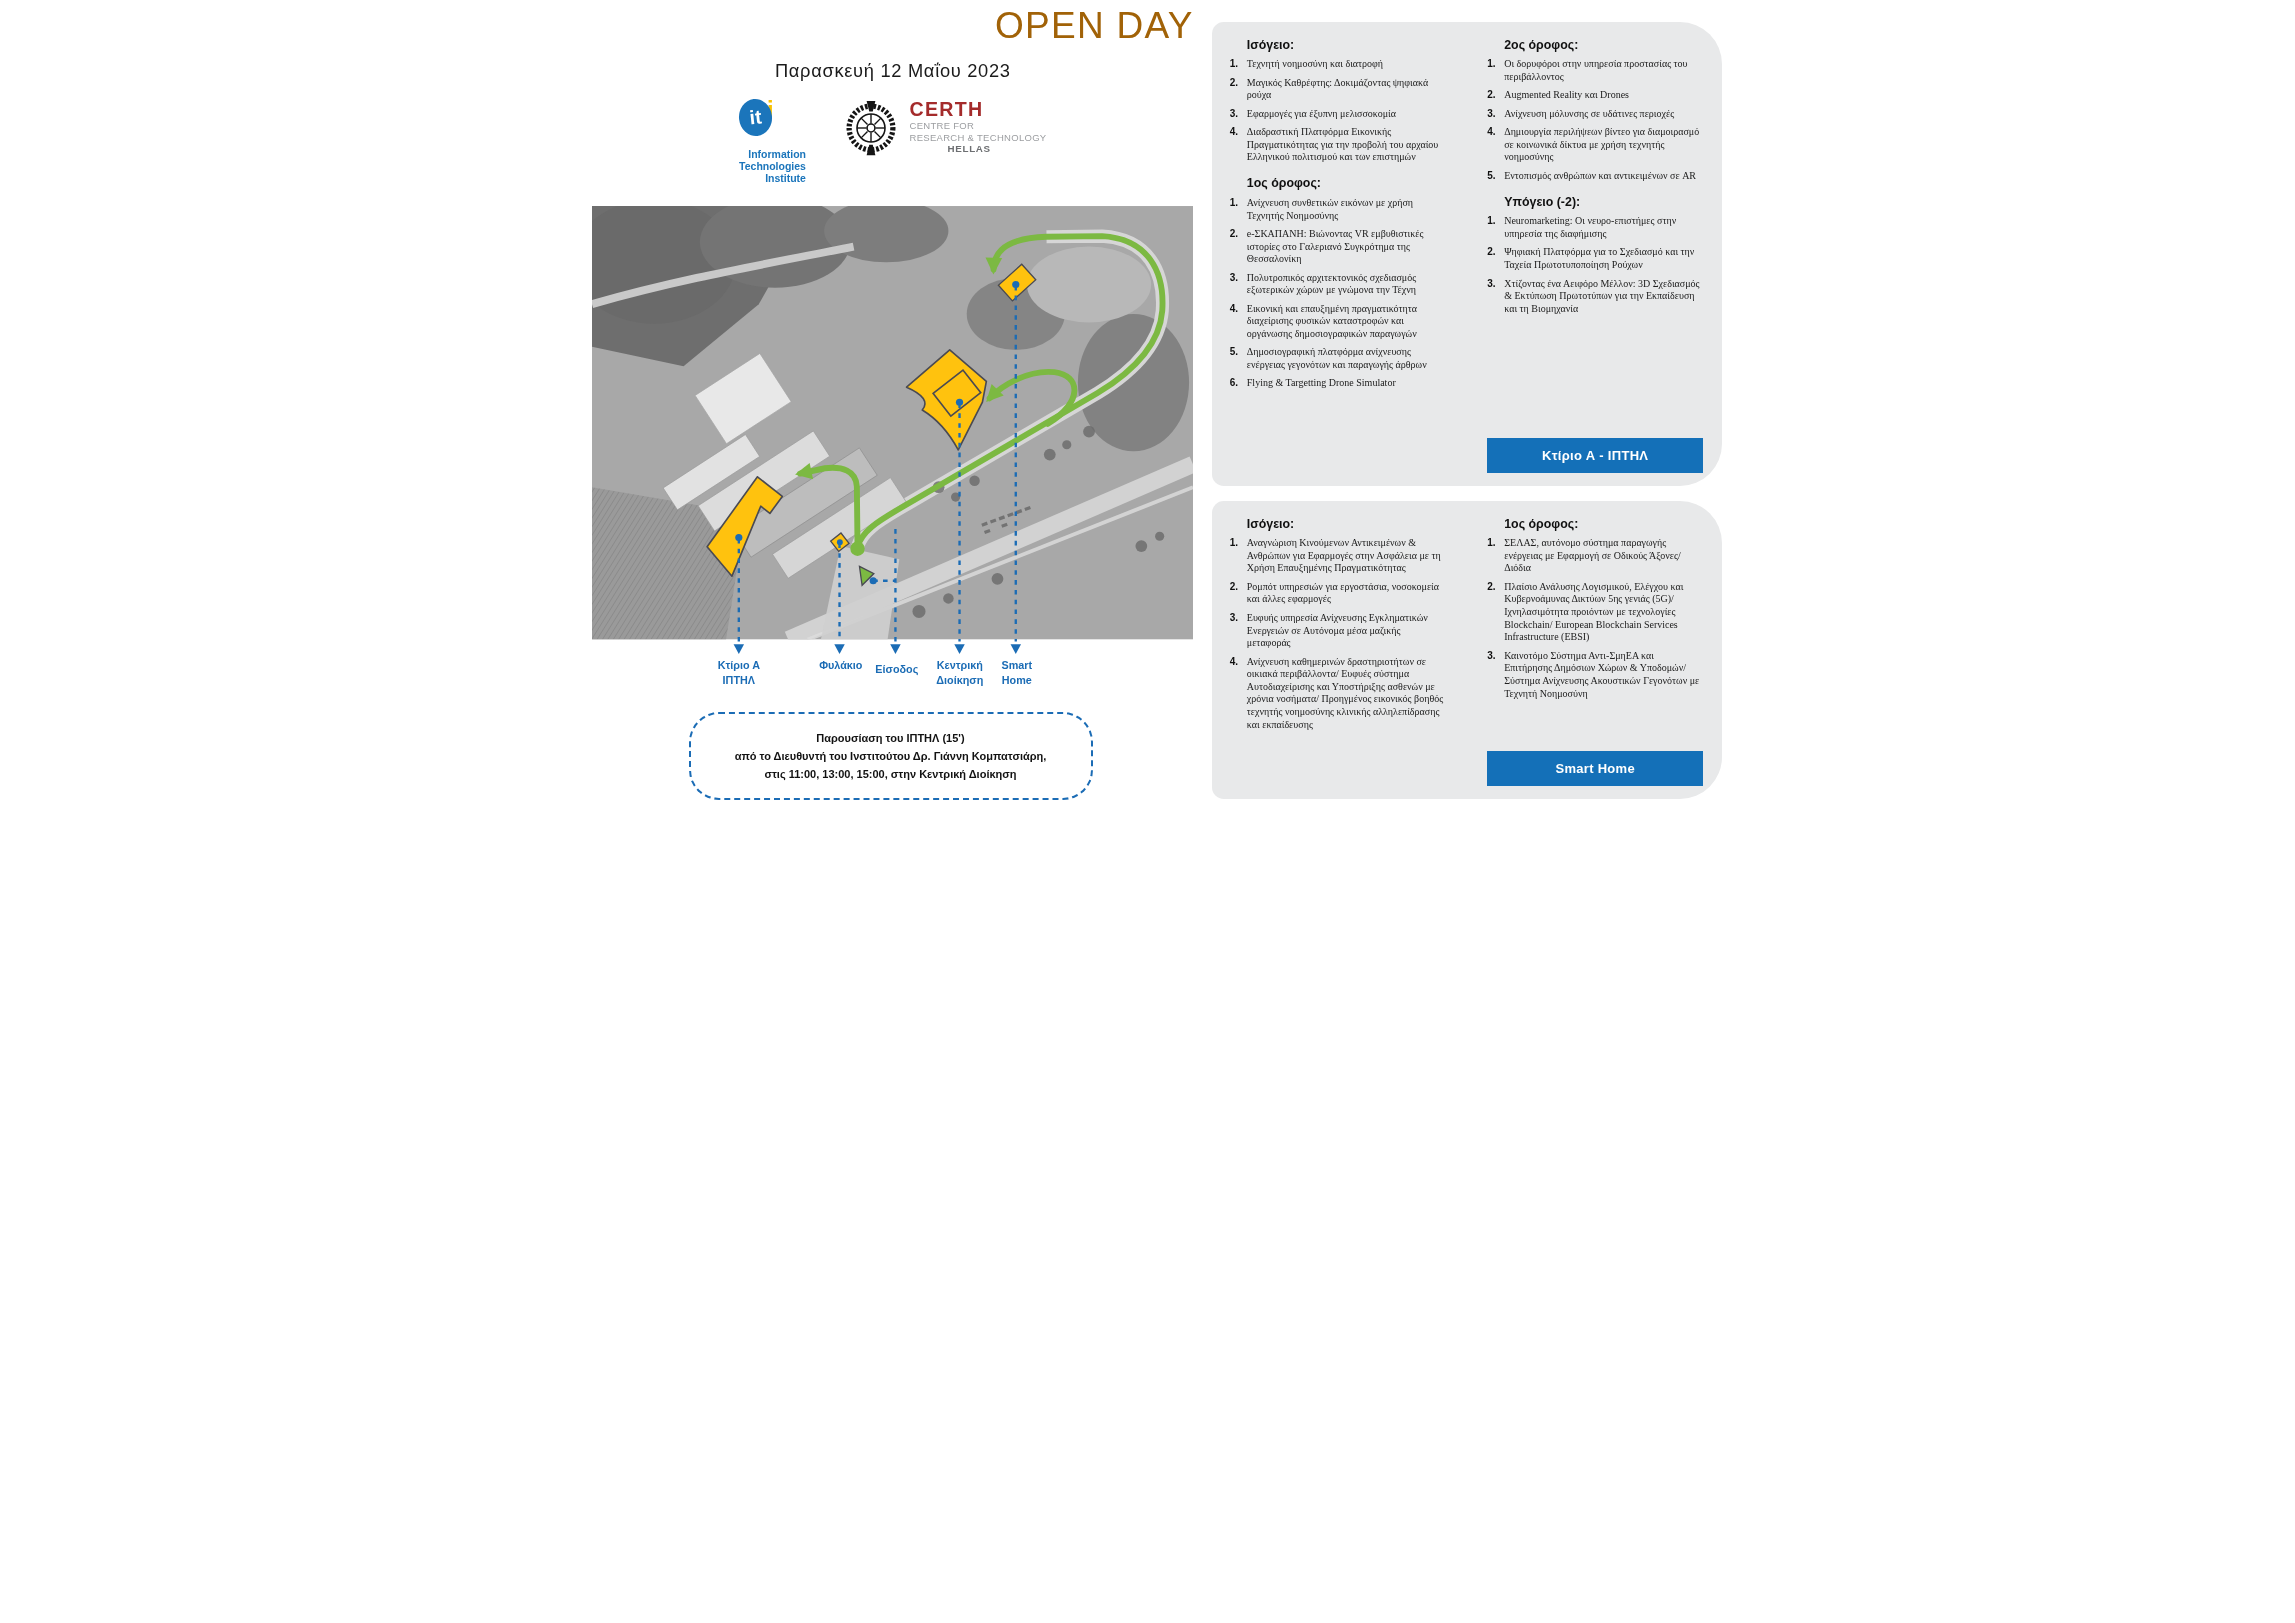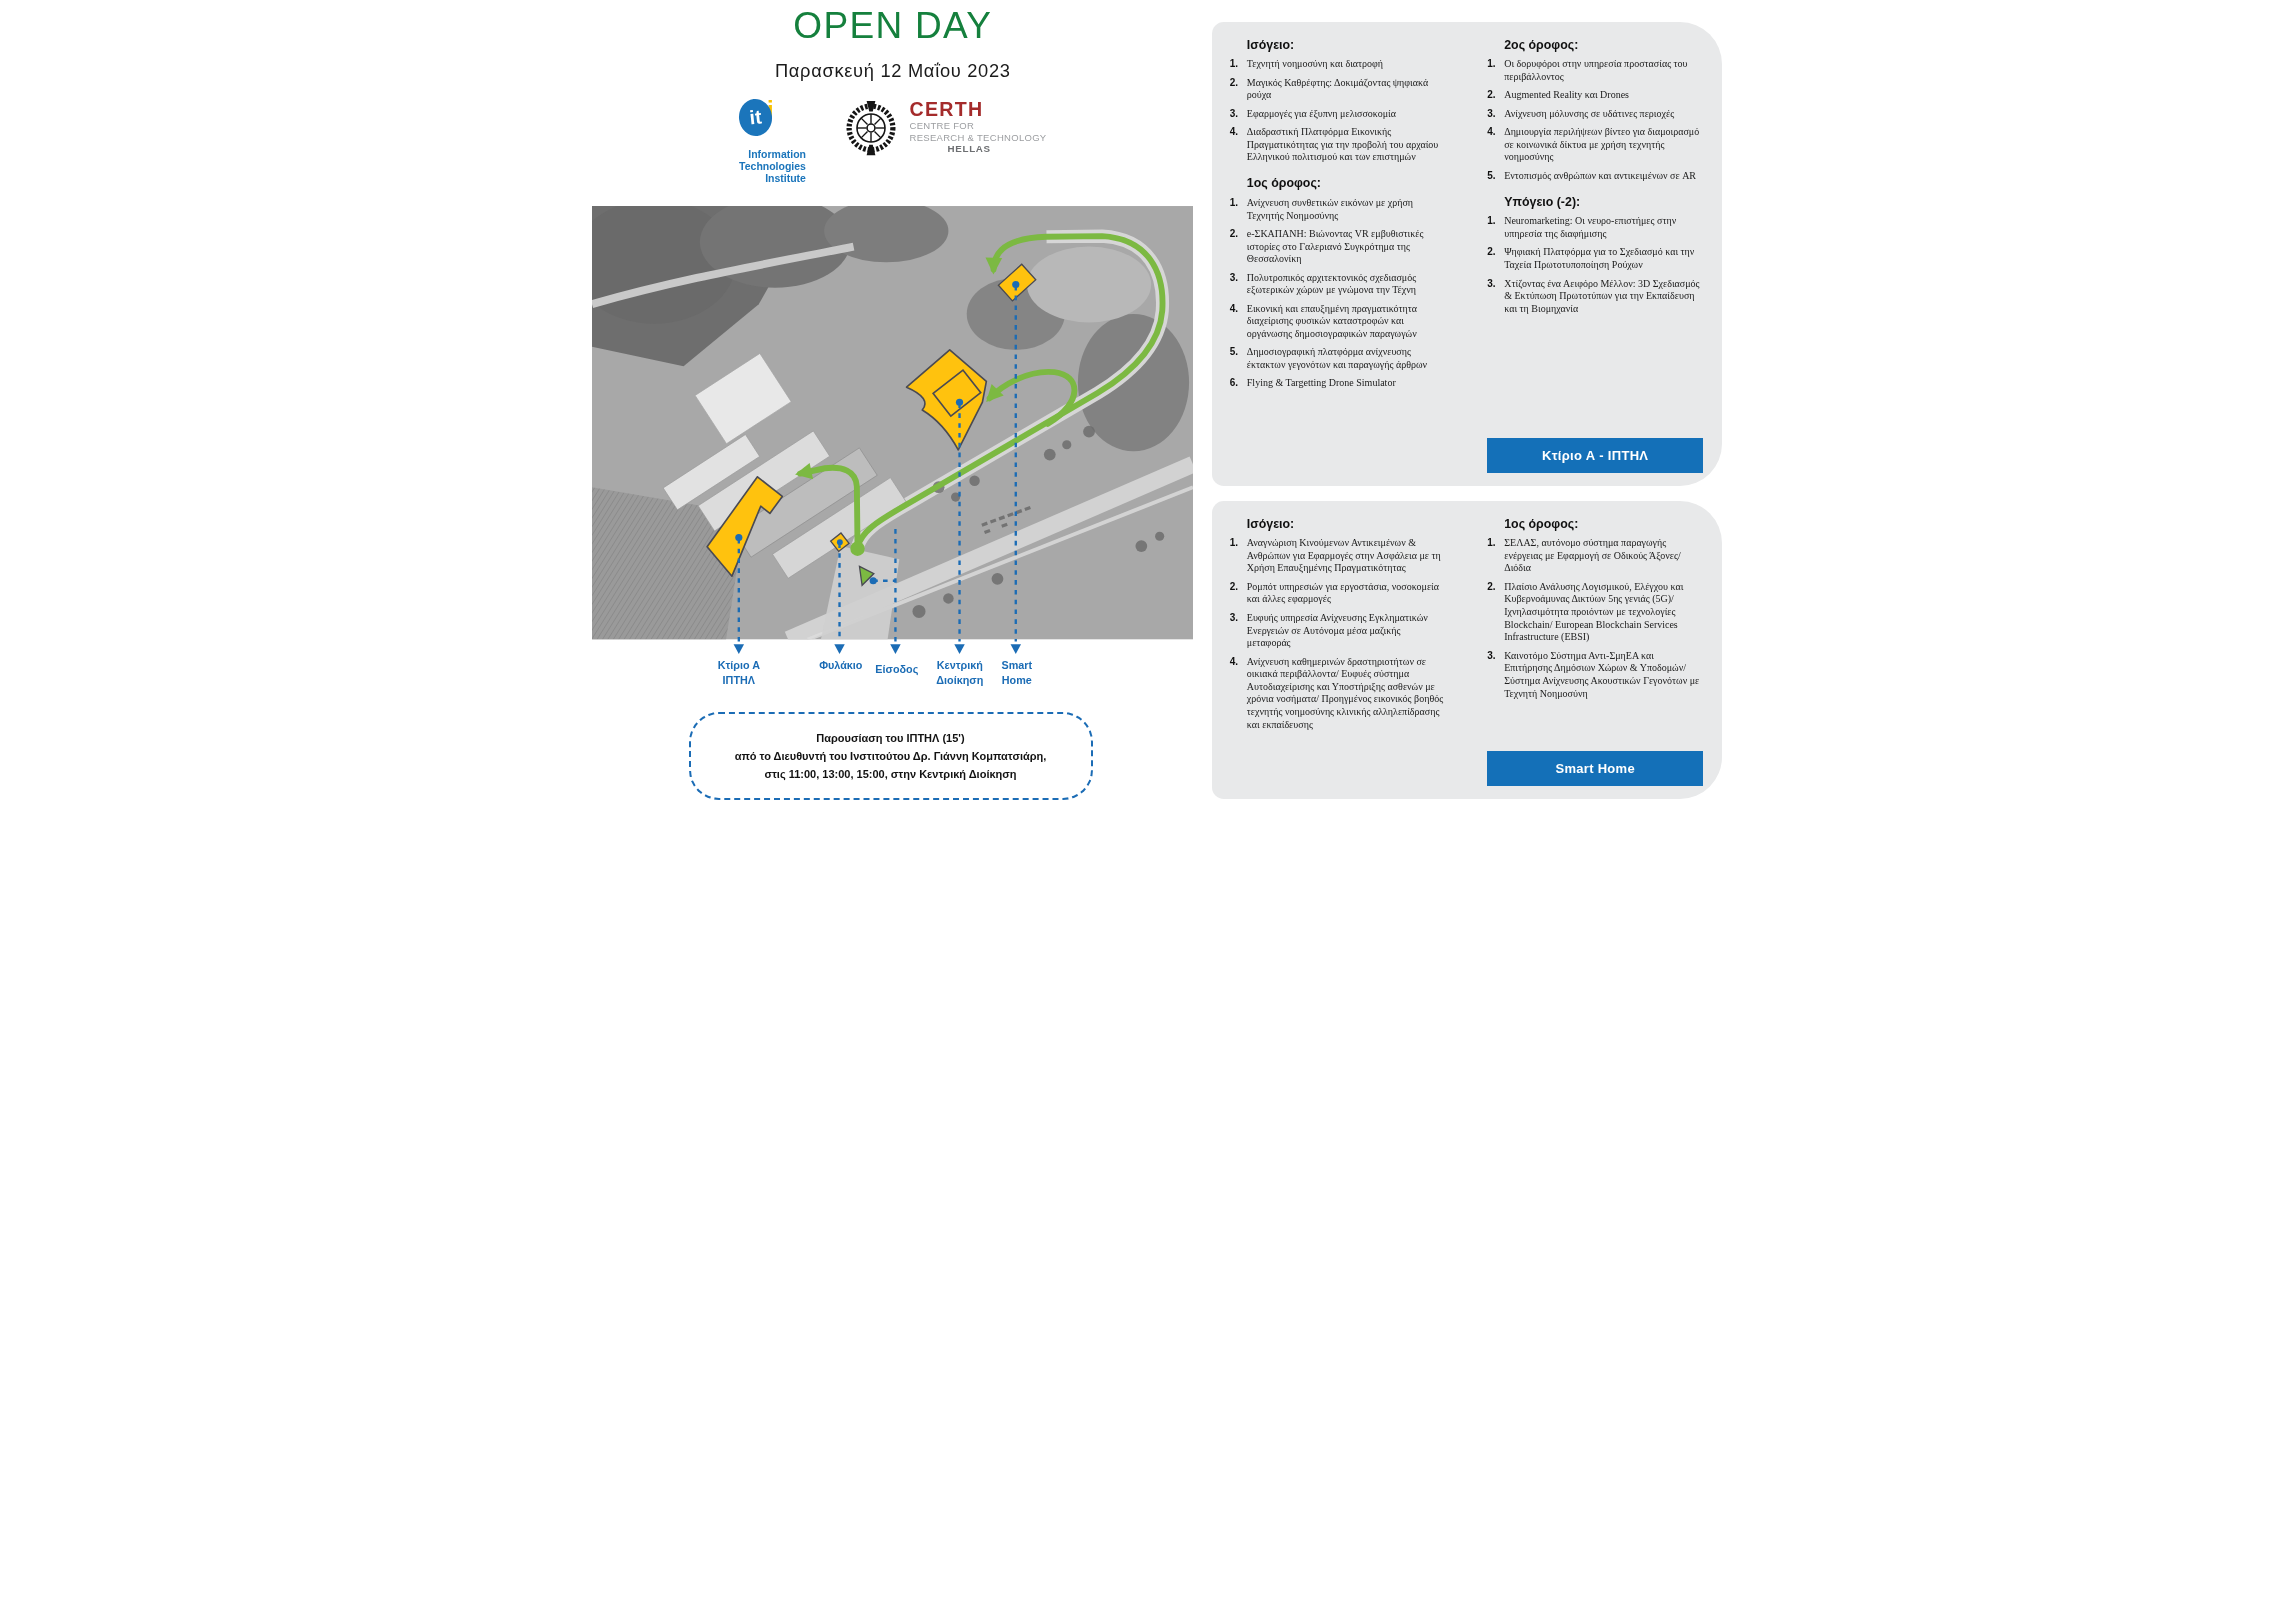--- a/index.html
+++ b/index.html
@@ -1,21 +1,21 @@
 <!DOCTYPE html>
 <html style="font-size:10.5px"><head>
 <meta charset="utf-8">
 <style>
   html,body{margin:0;padding:0;background:#ffffff;}
   body{font-family:"Liberation Sans","DejaVu Sans",sans-serif;color:#1c1c1c;}
   .page{position:relative;width:1148px;height:811px;margin:0 auto;background:#fff;overflow:hidden;}
 
   
   .header{position:absolute;left:18.3px;top:6.5px;width:602px;text-align:center;}
-  .title{font-size:37px;letter-spacing:1.3px;color:#15803d;font-weight:400;line-height:1.05;}
+  .title{font-size:37px;letter-spacing:1.3px;color:#a16207;font-weight:400;line-height:1.05;text-align:right;}
   .date{margin-top:14.4px;font-size:18.3px;font-weight:300;color:#1b1b1b;letter-spacing:0.7px;}
   .logos{margin-top:17px;display:flex;justify-content:center;align-items:flex-start;gap:37px;}
   .iti-block{display:flex;flex-direction:column;align-items:flex-start;}
   .iti-mark{display:flex;align-items:flex-start;}
   .iti-ellipse{width:33px;height:37px;border-radius:50%;background:#1b75bb;color:#fff;
     font-weight:700;font-size:19.6px;display:flex;align-items:center;justify-content:center;transform:rotate(-6deg);}
   .iti-yellow{color:#f8c200;font-weight:700;font-size:23.6px;margin-left:-5.2px;line-height:1;}
   .iti-text{margin-top:12px;color:#1b75bb;font-weight:700;font-size:10.5px;line-height:1.15;text-align:right;}
   .certh-block{display:flex;align-items:flex-start;gap:10.5px;margin-top:1.3px;}
   .certh-text{text-align:left;}
@@ -256,21 +256,21 @@
       <div class="item">
           <span class="num">3.</span>
           <span class="txt">Πολυτροπικός αρχιτεκτονικός σχεδιασμός εξωτερικών χώρων με γνώμονα την Τέχνη</span>
         </div>
       <div class="item">
           <span class="num">4.</span>
           <span class="txt">Εικονική και επαυξημένη πραγματικότητα διαχείρισης φυσικών καταστροφών και οργάνωσης δημοσιογραφικών παραγωγών</span>
         </div>
       <div class="item">
           <span class="num">5.</span>
-          <span class="txt">Δημοσιογραφική πλατφόρμα ανίχνευσης έκτακτων γεγονότων και παραγωγής άρθρων</span>
+          <span class="txt">Δημοσιογραφική πλατφόρμα ανίχνευσης ενέργειας γεγονότων και παραγωγής άρθρων</span>
         </div>
       <div class="item">
           <span class="num">6.</span>
           <span class="txt">Flying &amp; Targetting Drone Simulator</span>
         </div>
     </div>
     <div class="col">
       <div class="sec-heading first">2ος όροφος:</div>
       <div class="item">
           <span class="num">1.</span>

